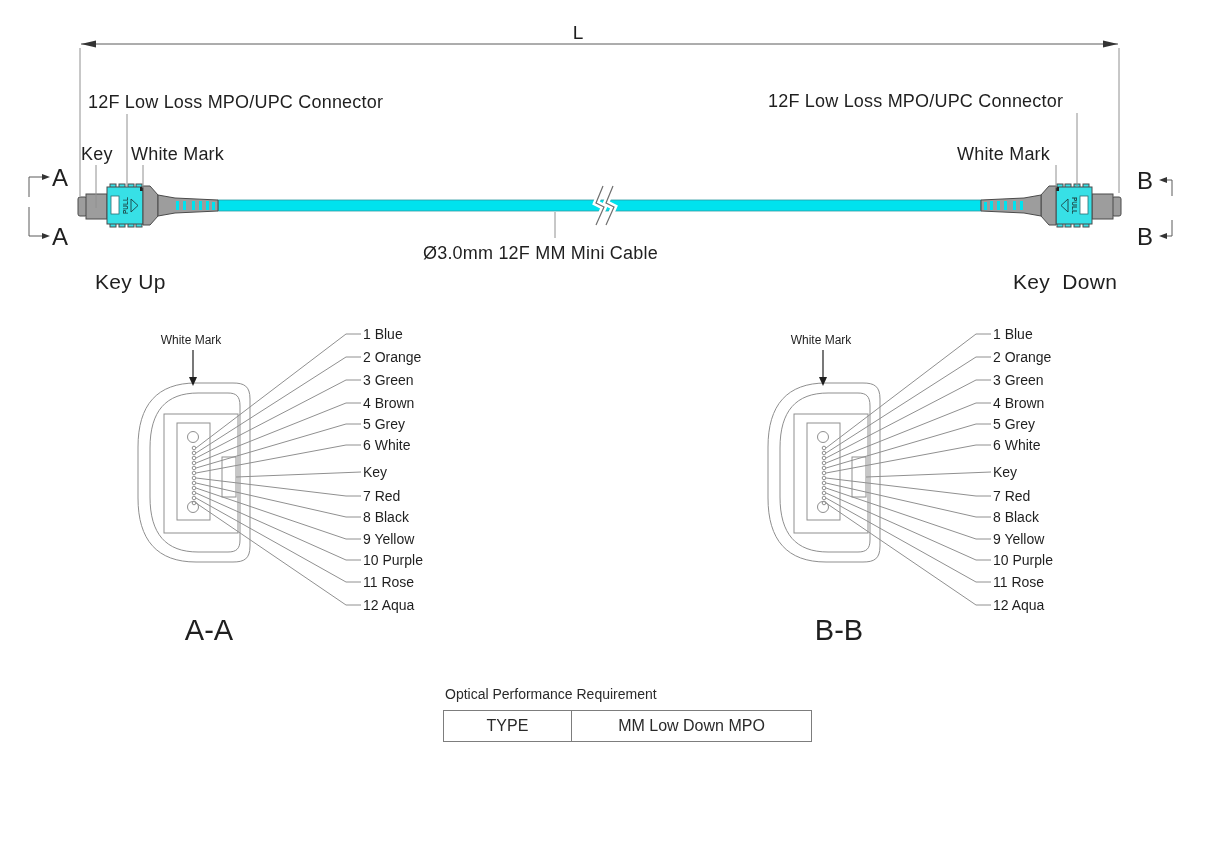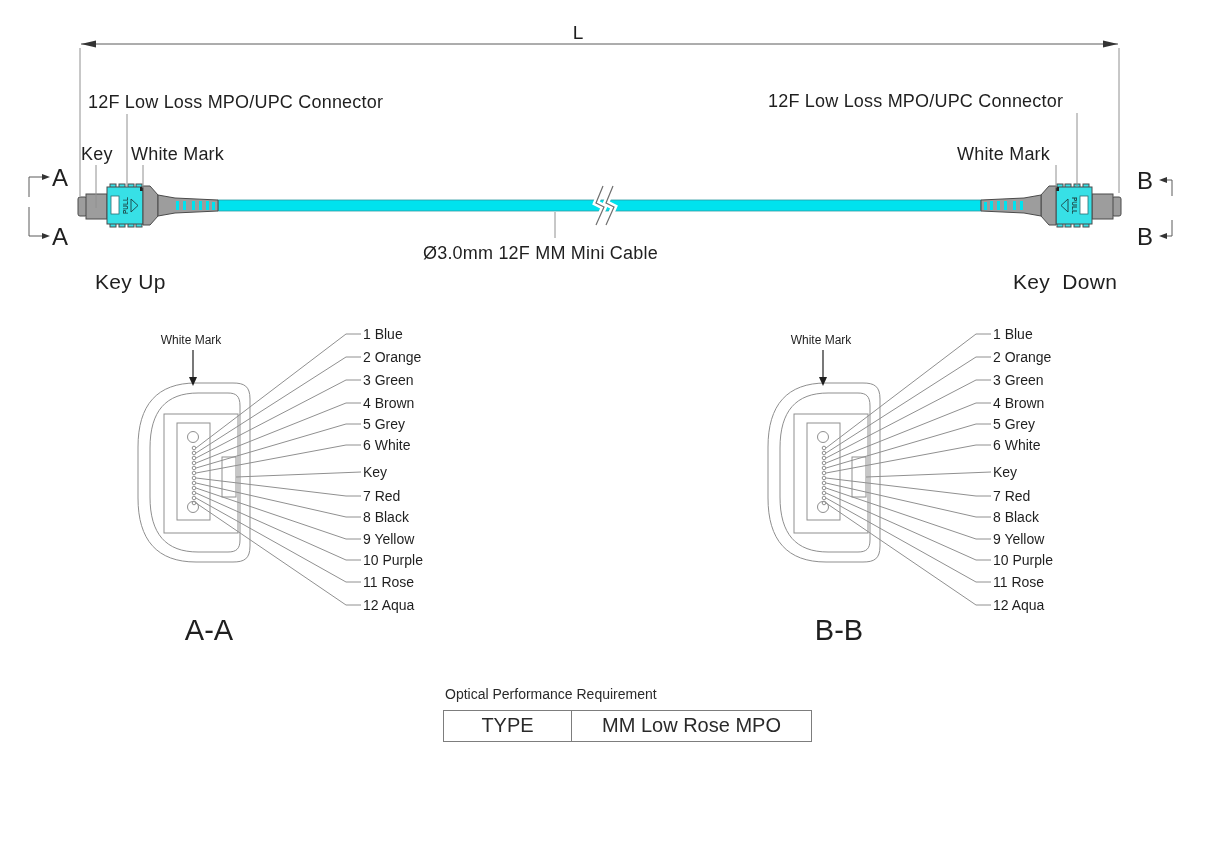--- a/index.html
+++ b/index.html
@@ -17,21 +17,21 @@
   .t-pull{font-size:6.5px;font-weight:bold;fill:#1c3f41;}
   .thin{stroke:var(--line,#909090);stroke-width:1;fill:none;}
   .dim{stroke:#5a5a5a;stroke-width:1;fill:none;}
   .facestroke{stroke:var(--face_line,#8f8f8f);stroke-width:1;fill:none;}
   .hw{stroke:var(--outline,#4b4b4b);stroke-width:1;}
   
   .perf-wrap{position:absolute;left:443px;top:686px;width:370px;}
   .perf-title{font-size:14px;color:#2a2a2a;margin:0 0 8px 2px;}
   table.perf{border-collapse:collapse;width:369px;table-layout:fixed;}
   table.perf td{border:1px solid #7d7d7d;height:29.5px;text-align:center;
-                font-size:20px;color:#2a2a2a;padding:0;}
+                font-size:16px;color:#2a2a2a;padding:0;}
   table.perf td.c1{width:127px;}
 </style>
 </head>
 <body>
 
 <div class="stage">
 <svg width="1214" height="858" viewBox="0 0 1214 858">
 
   <defs>
 
@@ -201,18 +201,18 @@
     <text class="t-caption" x="839" y="640" text-anchor="middle">B-B</text>
   </g>
 </svg>
 
   <div class="perf-wrap">
     <div class="perf-title">Optical Performance Requirement</div>
     <table class="perf">
       <tbody>
         <tr>
           <td class="c1">TYPE</td>
-          <td>MM Low Rose MPO</td>
+          <td>MM Low Down MPO</td>
         </tr>
       </tbody>
     </table>
   </div>
 </div>
 
 </body></html>

